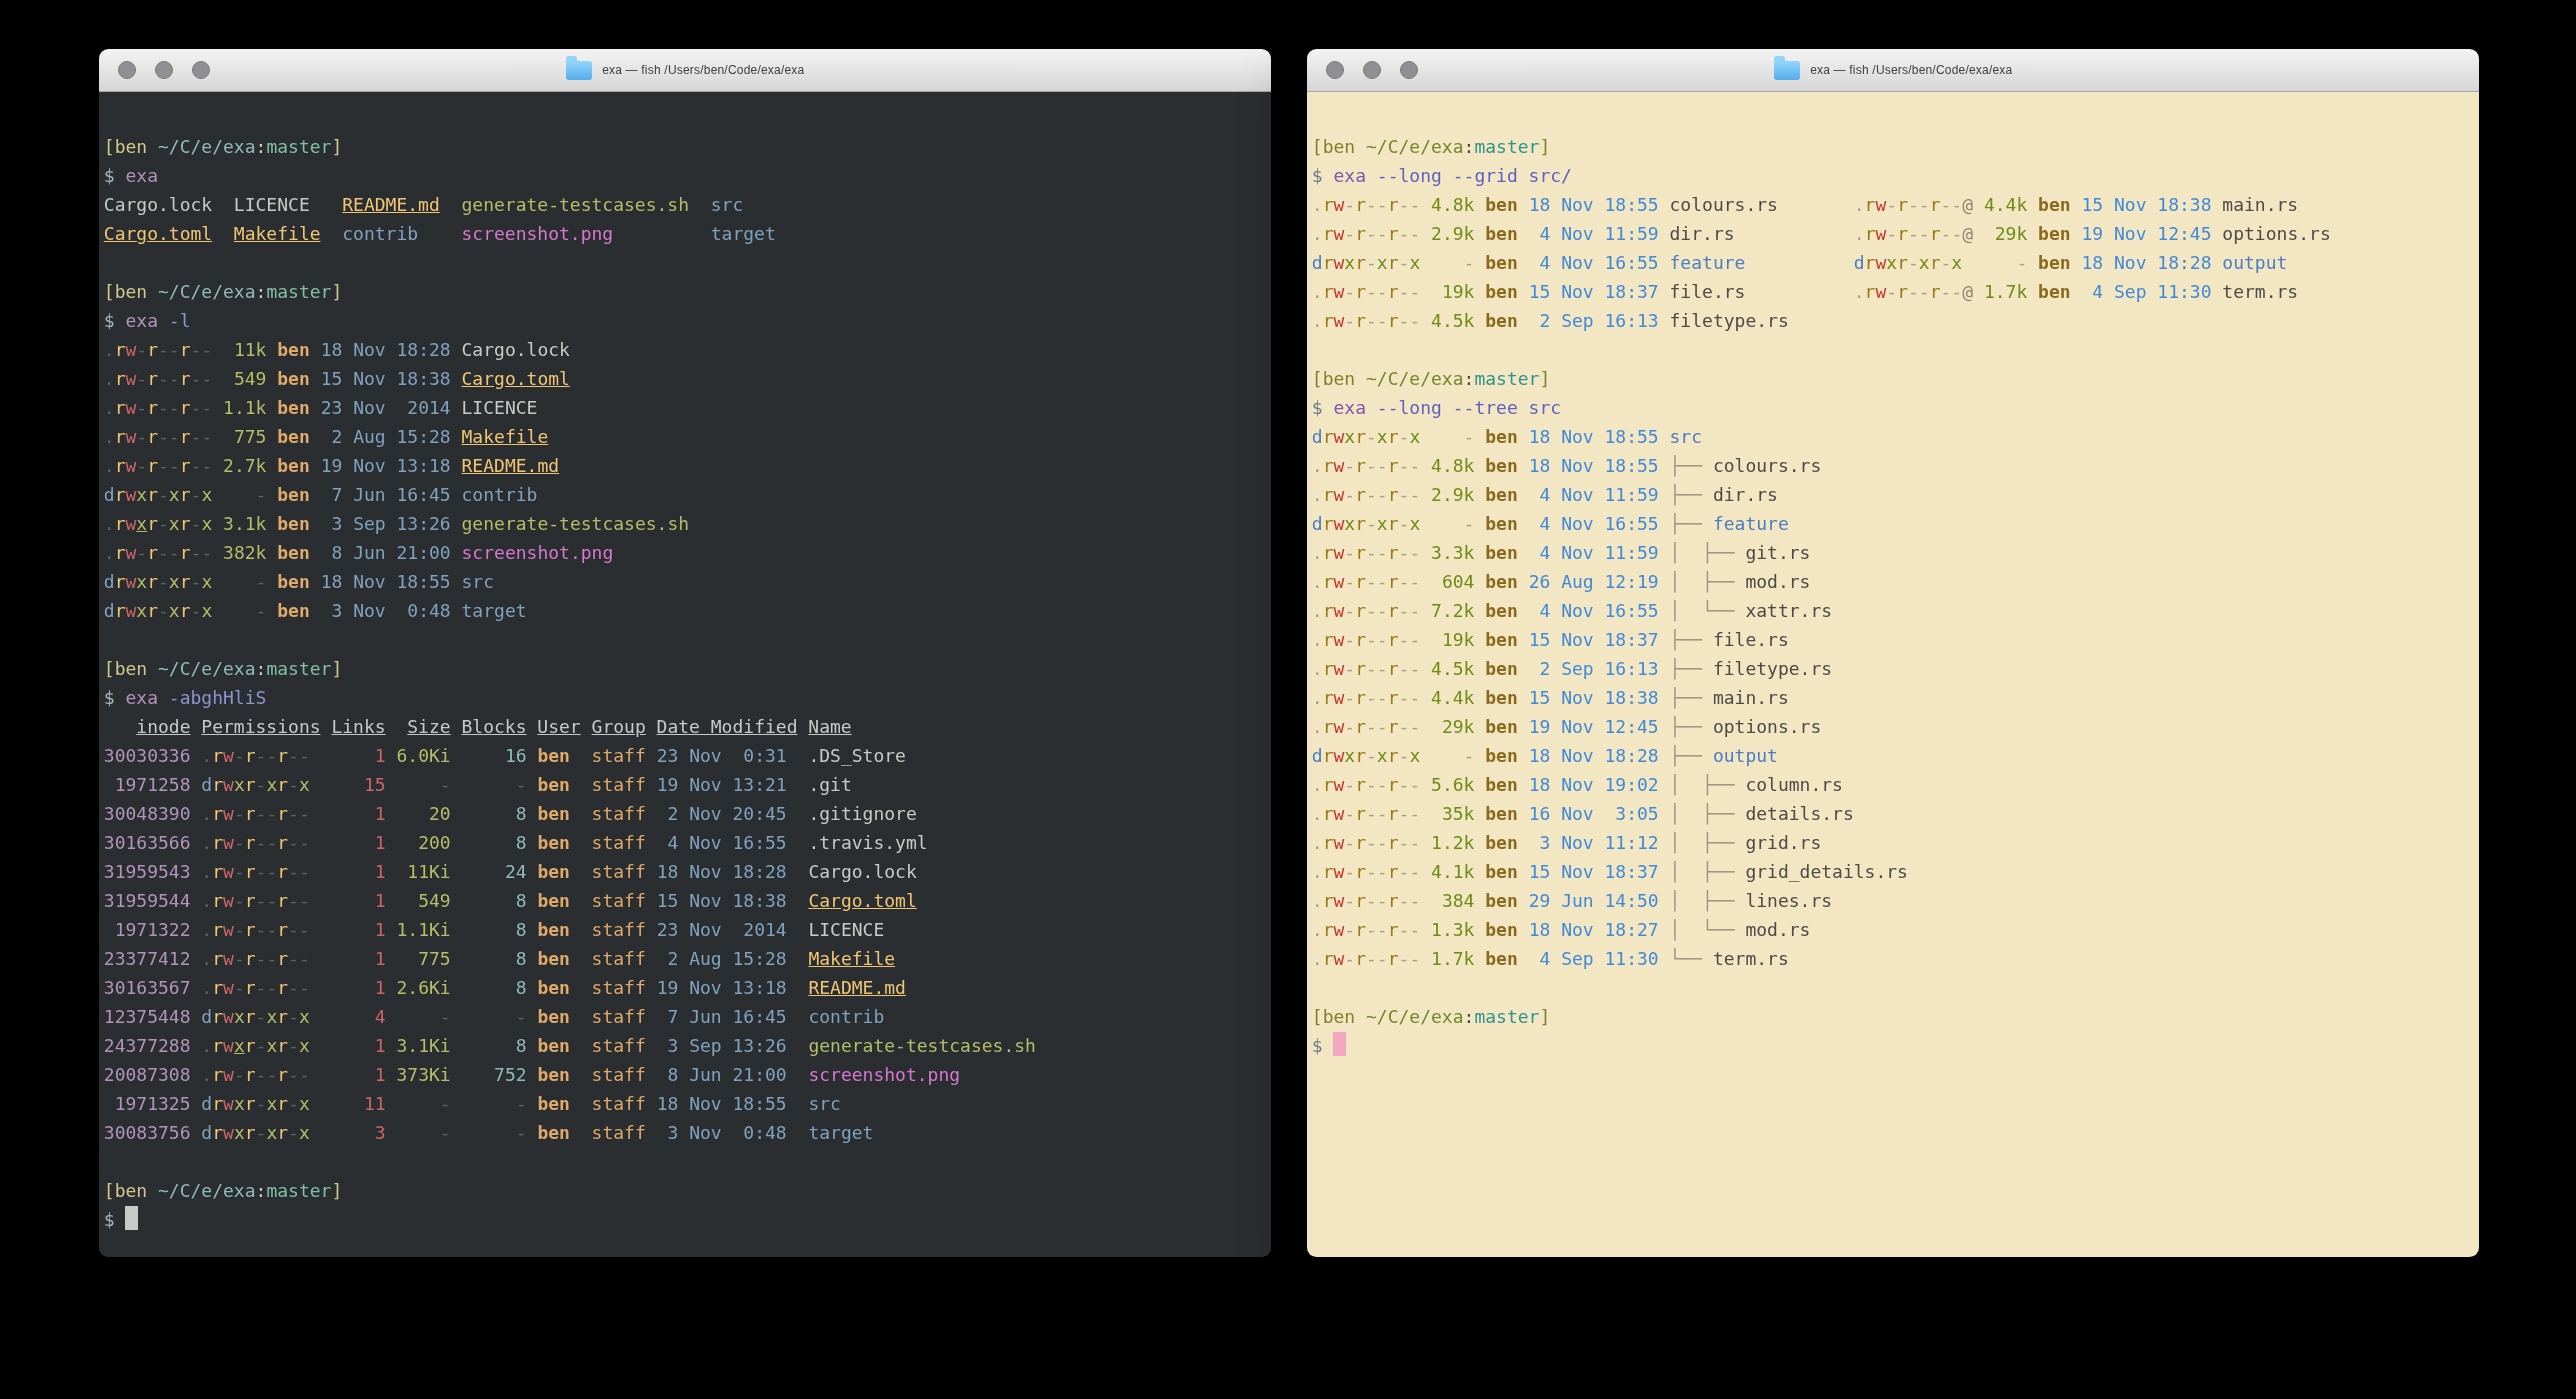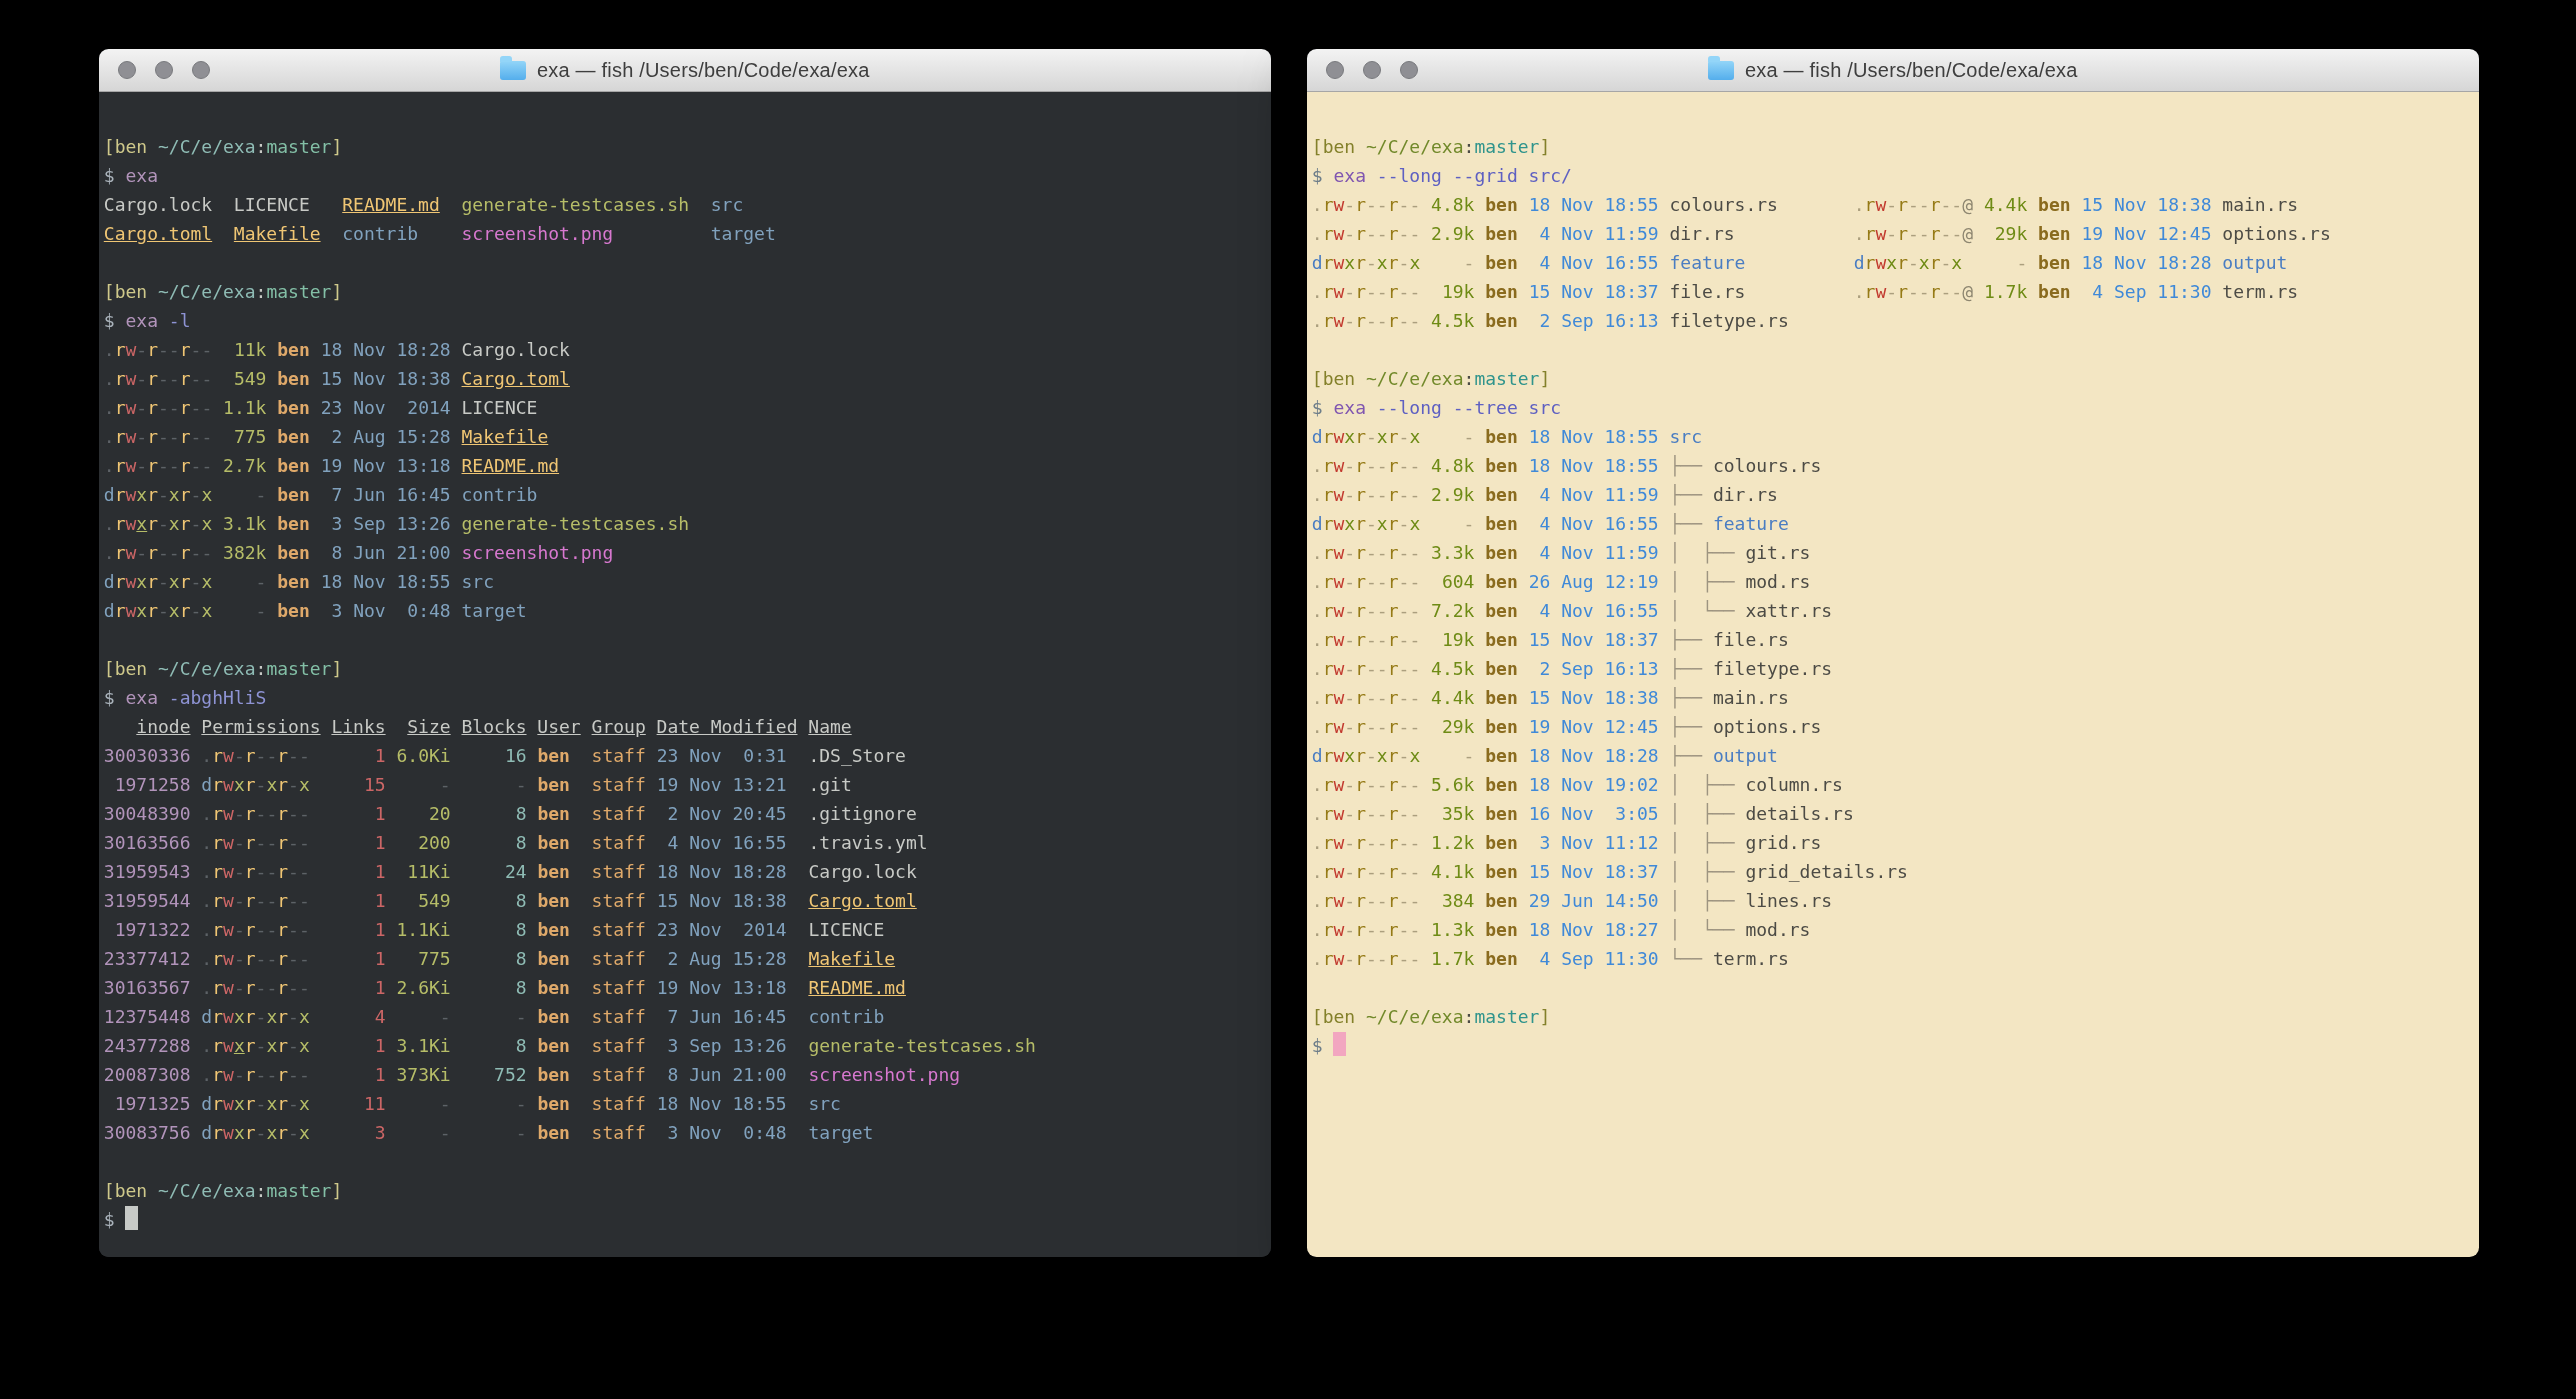--- a/index.html
+++ b/index.html
@@ -18,21 +18,21 @@
   .titlebar{
     height:43px;box-sizing:border-box;
     background:linear-gradient(#f3f3f3,#d6d6d6);
     border-bottom:1px solid #a6a6a6;
     position:relative;display:flex;align-items:center;justify-content:center;
   }
   .traffic{position:absolute;left:19px;top:0;height:100%;display:flex;align-items:center;gap:19px;}
   .dot{width:18px;height:18px;border-radius:50%;background:#8f8f94;border:1.4px solid #797a7e;box-sizing:border-box;}
   .title{
     display:flex;align-items:center;gap:10.5px;
-    font-family:"Liberation Sans",sans-serif;font-size:20px;color:#3e3e3e;font-weight:500;
+    font-family:"Liberation Sans",sans-serif;font-size:12px;color:#3e3e3e;font-weight:500;
     letter-spacing:0.2px;
   }
   .folder{position:relative;width:26px;height:19px;border-radius:1.9px 2.9px 2.9px 2.9px;
     background:linear-gradient(#93d5f8,#54aeec);flex:0 0 auto;}
   .folder::before{content:"";position:absolute;top:-4.8px;left:0;width:11.5px;height:5.8px;
     border-radius:2.9px 2.9px 0 0;background:#93d5f8;}
   .screen{
     height:1165px;box-sizing:border-box;
     padding:40px 5.8px 0 4.8px;
     font-size:18px;line-height:29px;white-space:pre;

